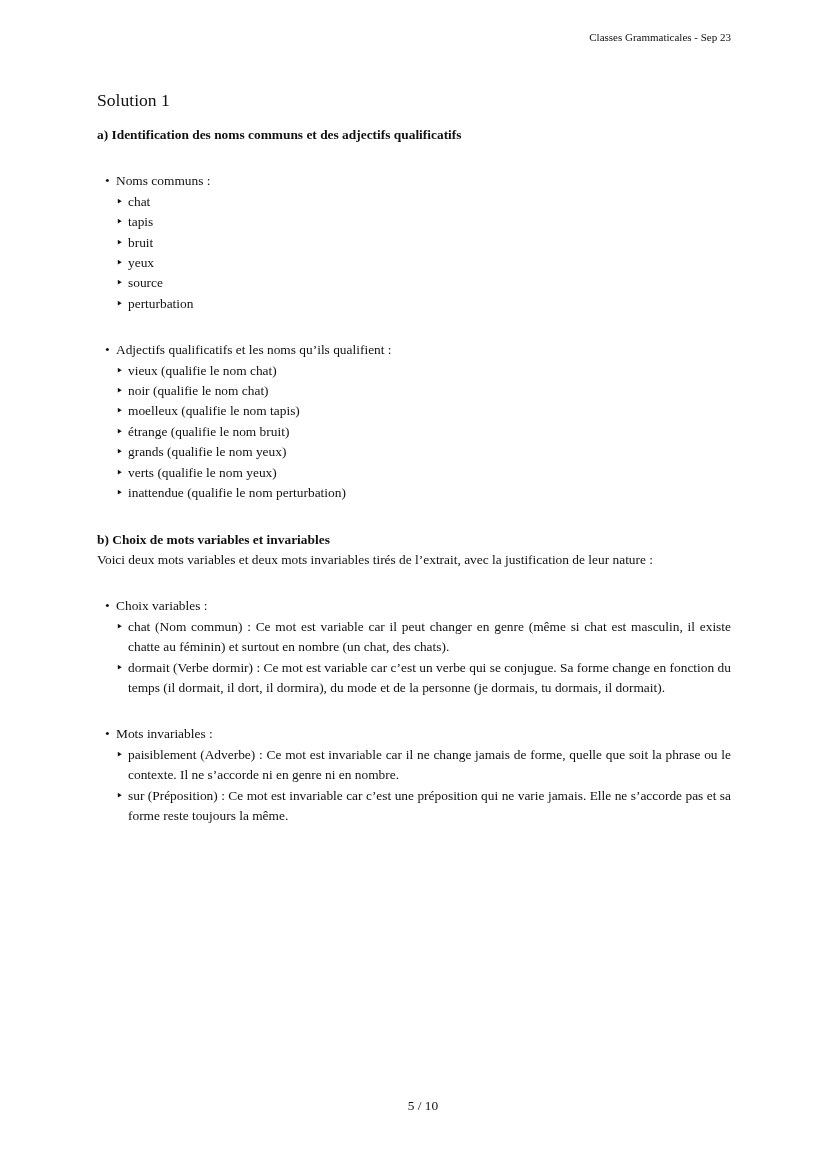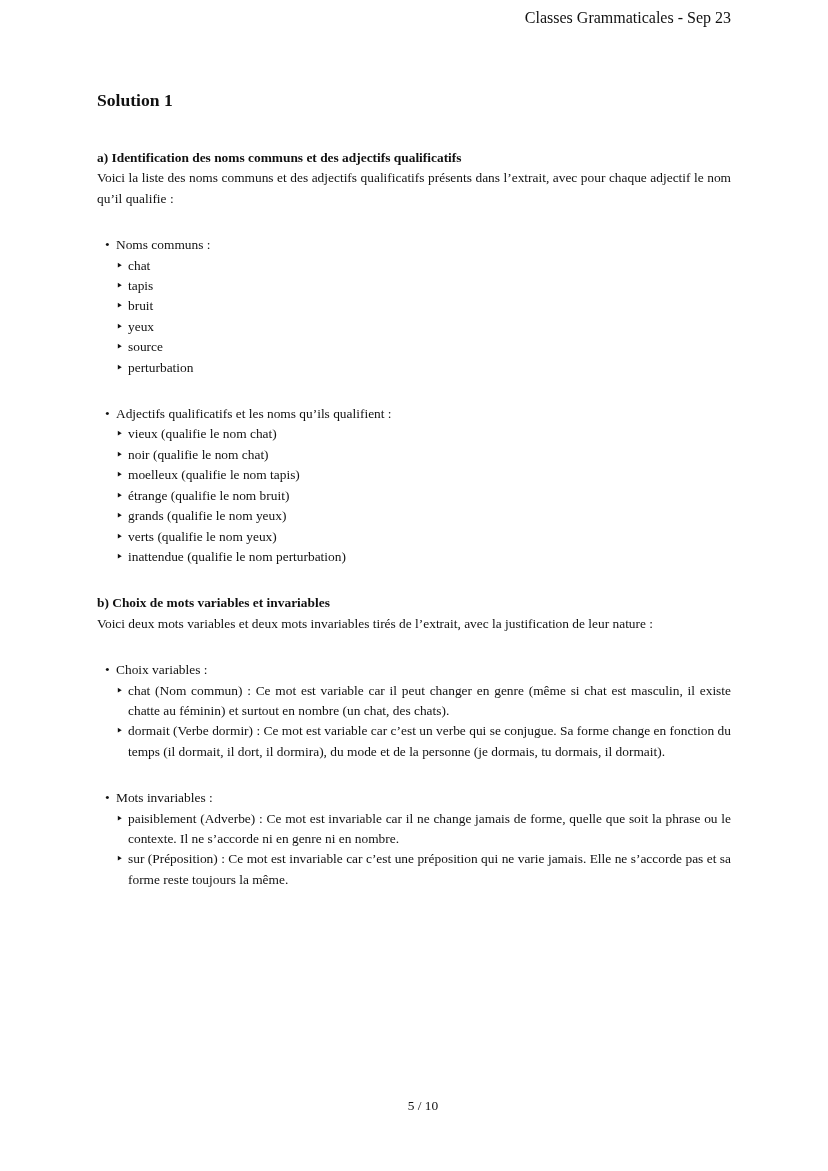--- a/index.html
+++ b/index.html
@@ -13,36 +13,36 @@
     background: #ffffff;
     position: relative;
     margin: 0 auto;
     font-family: "Liberation Serif", "DejaVu Serif", serif;
     color: #111111;
     box-sizing: border-box;
     overflow: hidden;
   }
   .running-header {
     position: absolute;
-    top: 11px;
+    top: 30px;
     right: 97px;
-    font-size: 16px;
+    font-size: 11px;
     line-height: 14px;
     color: #111111;
   }
   .content {
     position: absolute;
     left: 97px;
     top: 90px;
     width: 634px;
   }
   .title {
     font-size: 17.6px;
-    font-weight: bold;
-    margin: 0 0 37px 0;
+    font-weight: normal;
+    margin: 0 0 14px 0;
   }
   p {
     font-size: 13.4px;
     line-height: 20.4px;
     text-align: justify;
     margin: 0;
   }
   .section-heading {
     font-size: 13.4px;
     line-height: 20.4px;
@@ -97,21 +97,20 @@
 <body>
 
 <div class="page">
   <div class="running-header">Classes Grammaticales - Sep 23</div>
 
   <div class="content">
     <h1 class="title">Solution 1</h1>
 
     <section>
       <h2 class="section-heading">a) Identification des noms communs et des adjectifs qualificatifs</h2>
-      <p>Voici la liste des noms communs et des adjectifs qualificatifs présents dans l’extrait, avec pour chaque adjectif le nom qu’il qualifie :</p>
       <div>
           <ul class="group">
             <li class="lvl1"><span class="bullet">•</span><span class="bold">Noms communs :</span></li>
             <ul class="sublist">
               <li class="lvl2"><span class="bullet">‣</span><span>chat</span></li>
               <li class="lvl2"><span class="bullet">‣</span><span>tapis</span></li>
               <li class="lvl2"><span class="bullet">‣</span><span>bruit</span></li>
               <li class="lvl2"><span class="bullet">‣</span><span>yeux</span></li>
               <li class="lvl2"><span class="bullet">‣</span><span>source</span></li>
               <li class="lvl2"><span class="bullet">‣</span><span>perturbation</span></li>

